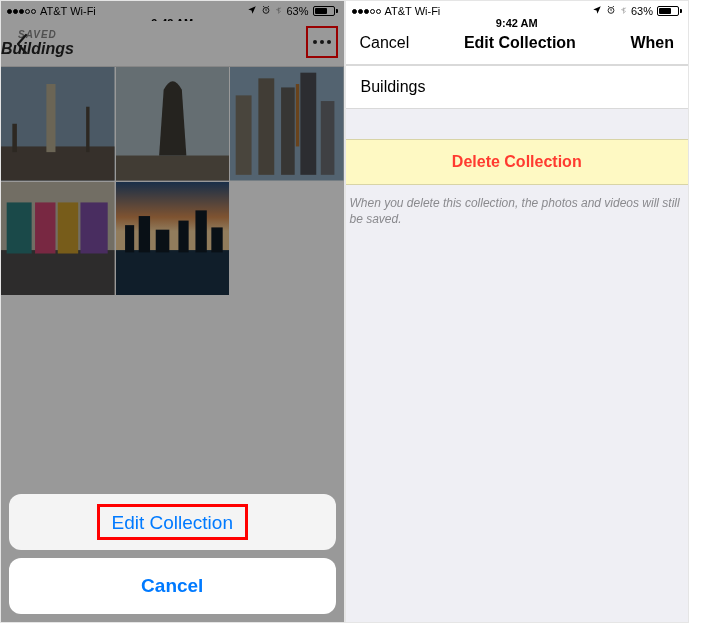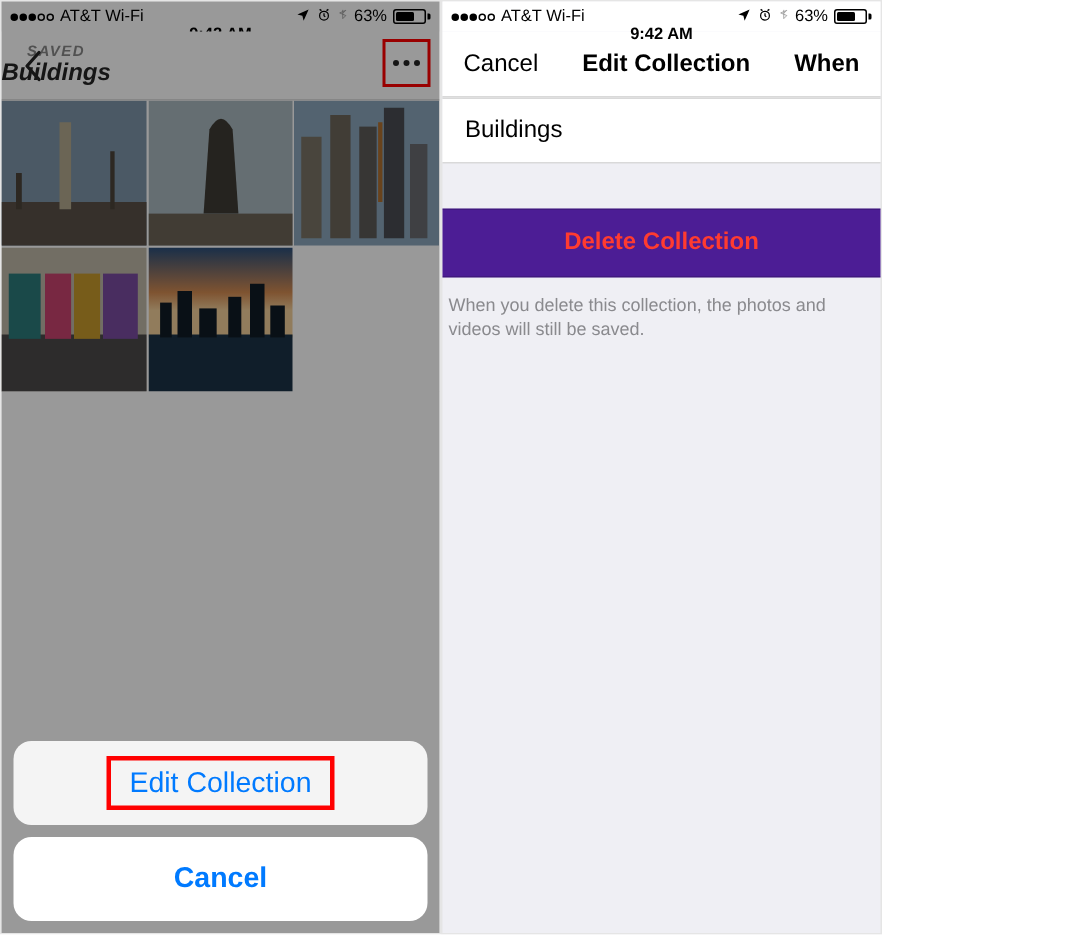--- a/index.html
+++ b/index.html
@@ -1,17 +1,17 @@
 <!DOCTYPE html>
 <html><head>
   <meta charset="utf-8">
   <style>
     * { margin: 0; padding: 0; box-sizing: border-box; font-family: -apple-system, "Helvetica Neue", Helvetica, Arial, sans-serif; }
     body { background: #fff; width: 720px; height: 623px; overflow: hidden; }
-    .container { display: flex; width: 588px; height: 623px; }
+    .container { display: flex; width: 689px; height: 623px; }
     .phone { width: 360px; height: 623px; position: relative; background: #fff; border: 1px solid #e5e5e5; }
 
     
     .status-bar { height: 20px; width: 100%; display: flex; align-items: center; justify-content: space-between; padding: 0 6px; font-size: 11px; font-weight: 500; background: transparent; }
     .status-left, .status-right { display: flex; align-items: center; gap: 4px; }
     .status-center { position: absolute; left: 0; right: 0; top: 12px; height: 20px; display: flex; align-items: center; justify-content: center; pointer-events: none; font-weight: 600; font-size: 11px; }
     .dots { display: flex; gap: 1px; }
     .dot { width: 5px; height: 5px; border-radius: 50%; border: 1px solid #000; }
     .dot.filled { background: #000; }
     .battery { display: flex; align-items: center; gap: 1px; }
@@ -50,22 +50,22 @@
     .right-phone .status-bar { background:#fff; }
     .r-header { height:44px; background:#fff; border-bottom: 0.5px solid rgba(0,0,0,.15); display:flex; align-items:center; justify-content:space-between; padding:0 14px;}
     .r-header .nav-btn { font-size:16px; color:#000; font-weight:400;}
     .r-header .nav-btn.done { font-weight:600; }
     .r-header .title { font-size:16px; font-weight:600; color:#000;}
 
     .section-label { font-size:12px; color:#8a8a8e; font-weight:600; letter-spacing:0.5px; padding: 20px 15px 6px; }
     .input-row { background:#fff; border-top: 0.5px solid rgba(0,0,0,.15); border-bottom: 0.5px solid rgba(0,0,0,.15); padding: 12px 15px; font-size:16px; color:#000;}
     .input-row input { border:none; font-size:16px; width:100%; outline:none; background:transparent; color:#000;}
     .spacer-row { height: 30px; }
-    .delete-row { background:#4c1d95; border-top: 0.5px solid rgba(0,0,0,.15); border-bottom: 0.5px solid rgba(0,0,0,.15); text-align:center; padding:13px 15px; color:#ff3b30; font-size:16px; font-weight:600;}
-    .footer-note { font-size:12px; color:#8a8a8e; padding:10px 4px; line-height:1.35;}
+    .delete-row { background:#fef9c3; border-top: 0.5px solid rgba(0,0,0,.15); border-bottom: 0.5px solid rgba(0,0,0,.15); text-align:center; padding:13px 15px; color:#ff3b30; font-size:16px; font-weight:600;}
+    .footer-note { font-size:12px; color:#8a8a8e; padding:10px 4px; line-height:1.35;font-style:italic;}
   </style>
 </head>
 <body>
 
 <div class="container">
 
   <div class="phone left-phone">
 
     <div class="status-bar">
       <div class="status-left">

